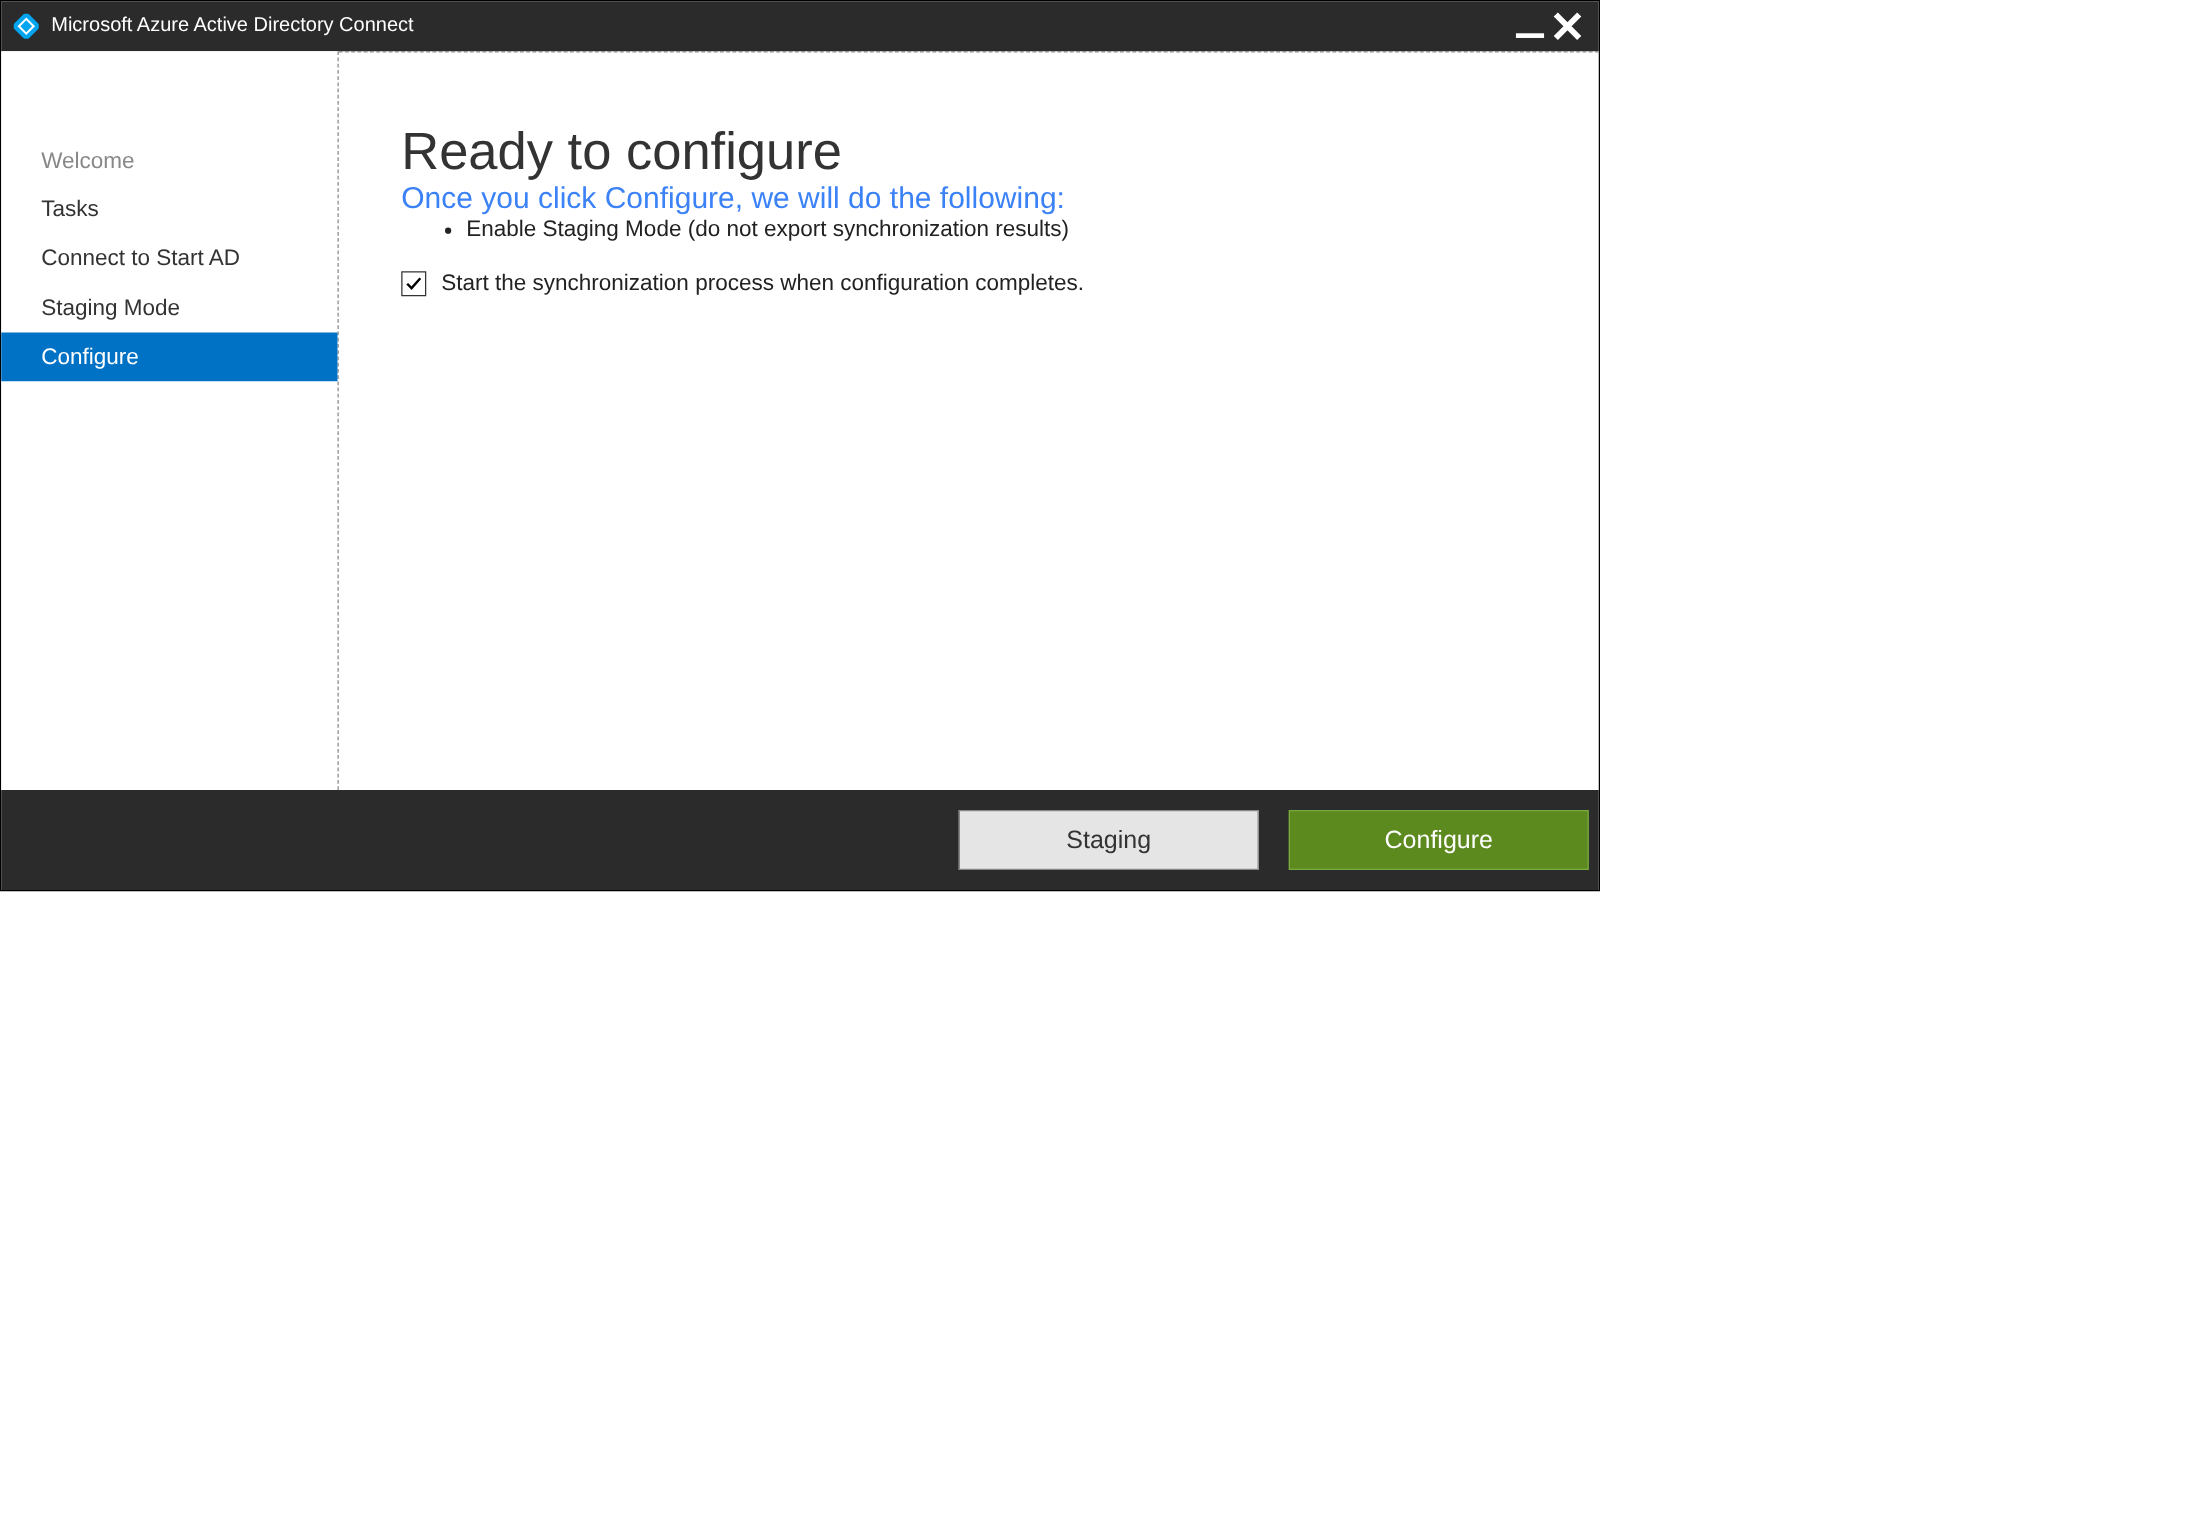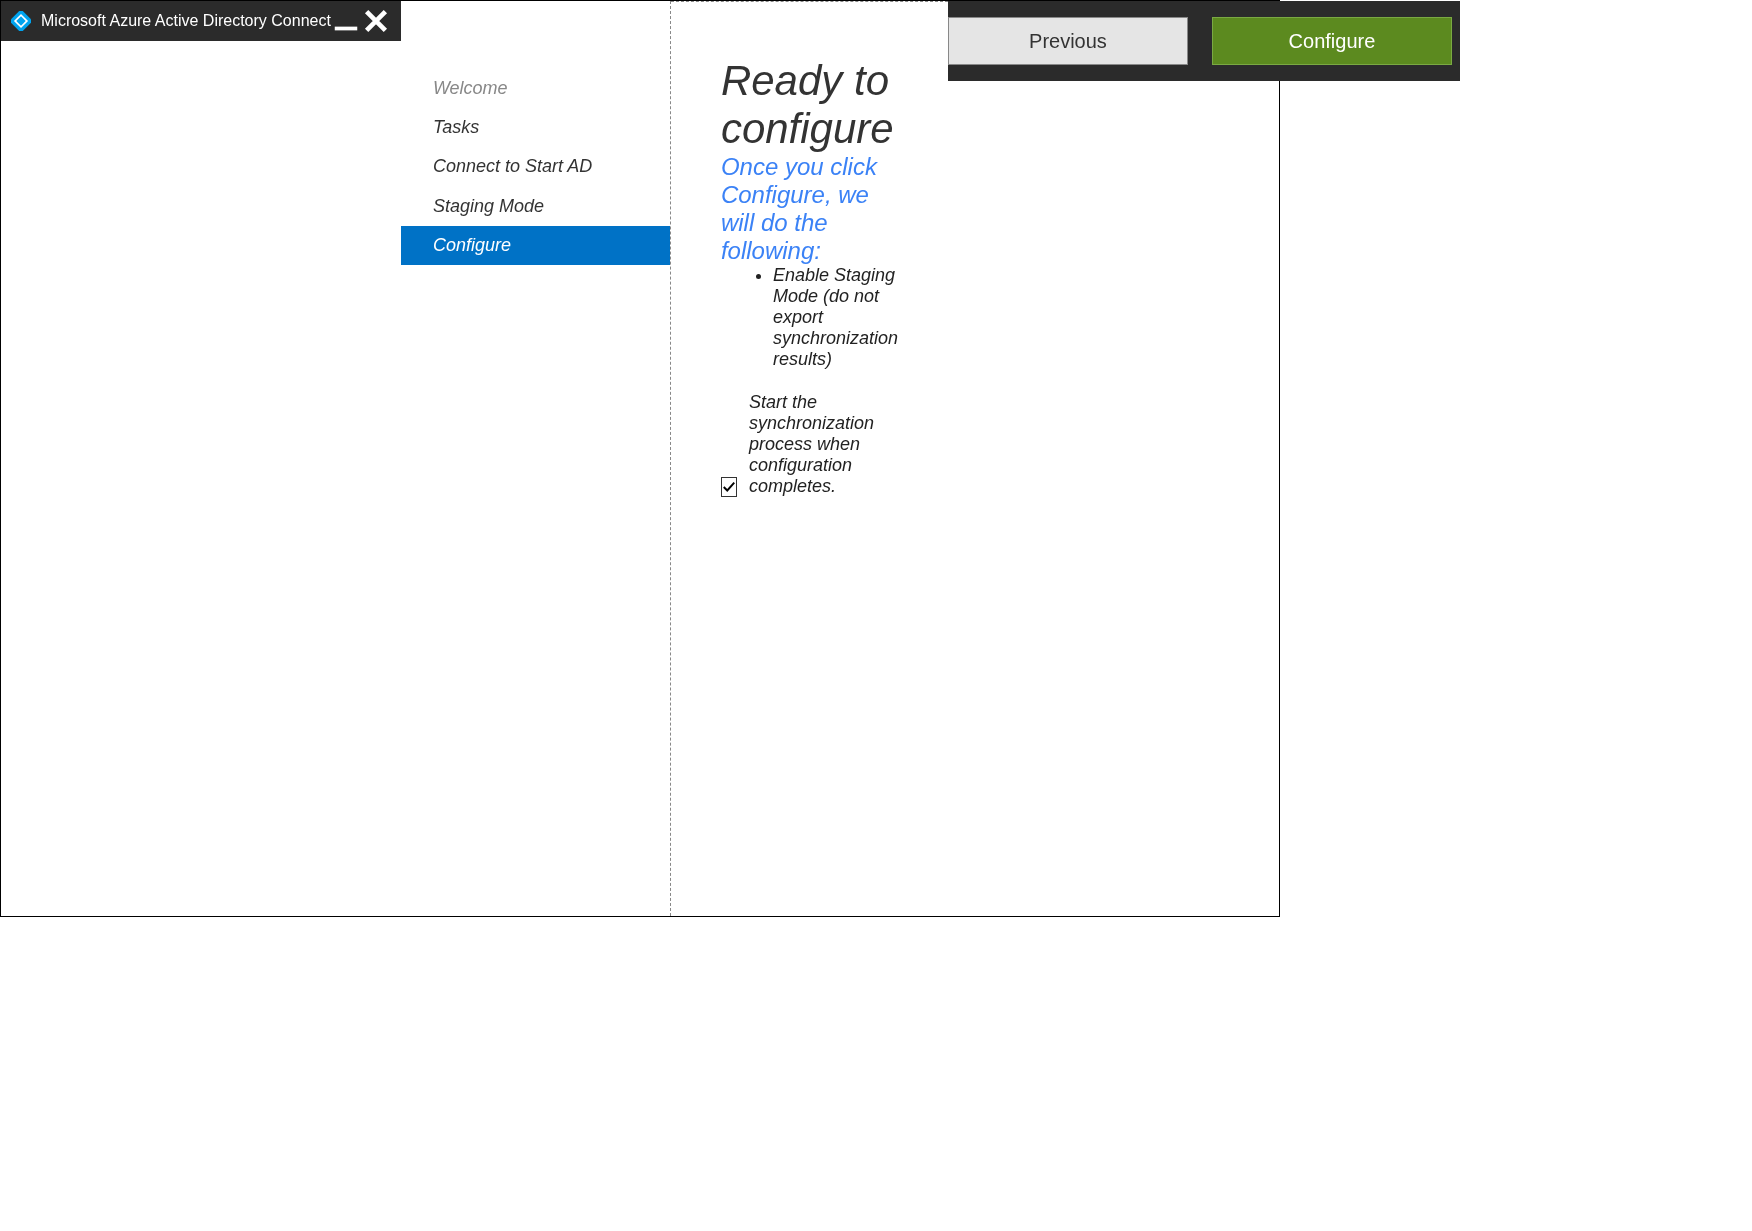--- a/index.html
+++ b/index.html
@@ -9,23 +9,24 @@
     background: #fff;
     width: 1752px;
     height: 1231px;
     position: relative;
     overflow: hidden;
   }
   .window {
     position: absolute;
     left: 0; top: 0;
     width: 1280px;
-    height: 917px;
-    background: #fff;
-    display: flex;
+    height: 713px;
+    background: #fff;
+    display: flex;
+    flex-direction: column;
     border: 1px solid #000;
   }
   .titlebar {
     height: 40px;
     background: #2b2b2b;
     color: #fff;
     display: flex;
     align-items: center;
     padding: 0 10px;
     font-size: 16px;
@@ -41,21 +42,20 @@
     width: 30px; height: 30px;
     display: flex; align-items: center; justify-content: center;
     color: #fff;
     font-size: 16px;
     cursor: pointer;
   }
   .body-area {
     flex: 1;
     display: flex;
     min-height: 0;
-    font-style: italic;
   }
   .sidebar {
     width: 270px;
     background: #fff;
     border-right: 1px dashed #888;
     padding-top: 68px;
     flex-shrink: 0;
   }
   .sidebar .nav-item {
     padding: 7px 0 7px 32px;
@@ -184,17 +184,17 @@
           <svg viewBox="0 0 16 16">
               <path d="M2 8 L6 12 L14 3" stroke="#000" stroke-width="2.2" fill="none"></path>
             </svg>
         </div>
         <span>Start the synchronization process when configuration completes.</span>
       </div>
     </div>
   </div>
 
   <div class="footer">
-    <div class="btn secondary">Previous</div>
+    <div class="btn secondary">Staging</div>
     <div class="btn primary">Configure</div>
   </div>
 
 </div>
 
 </body></html>

